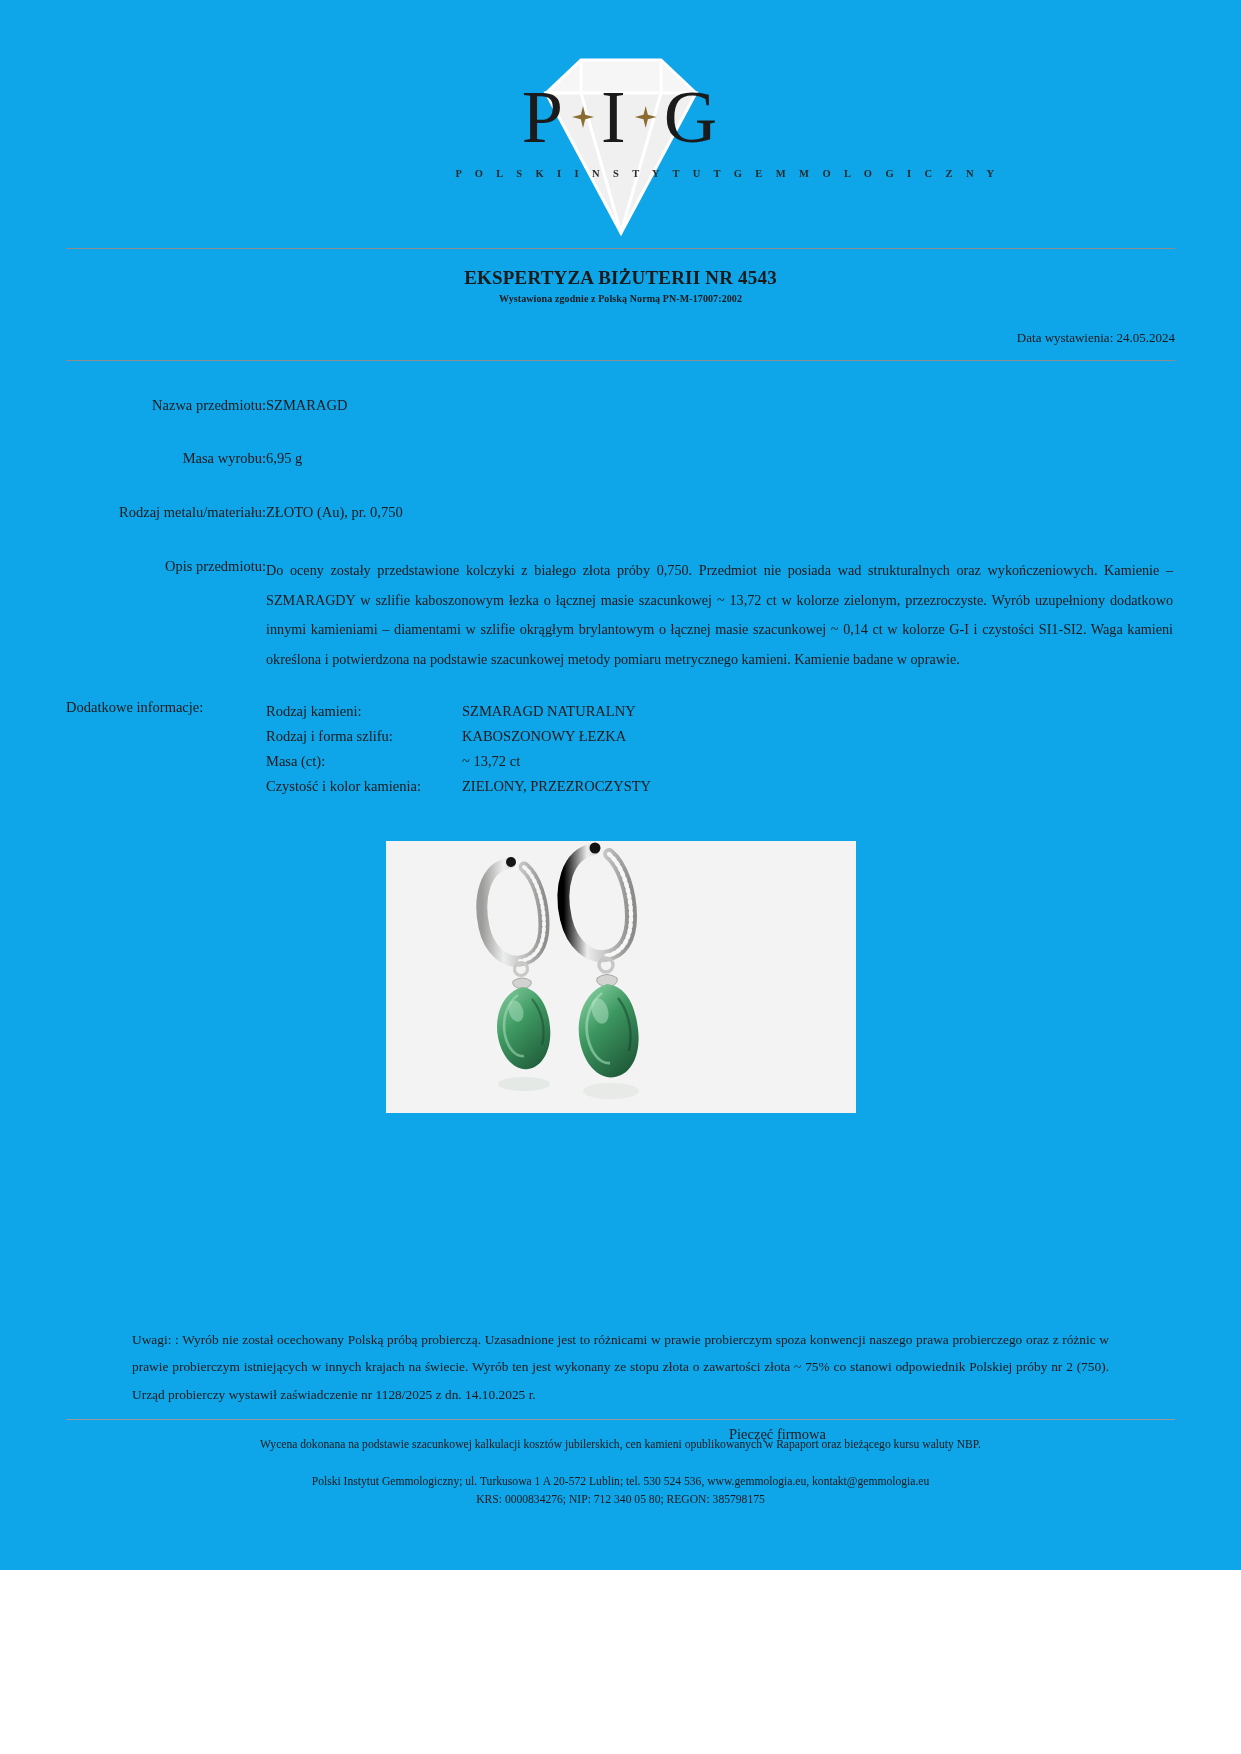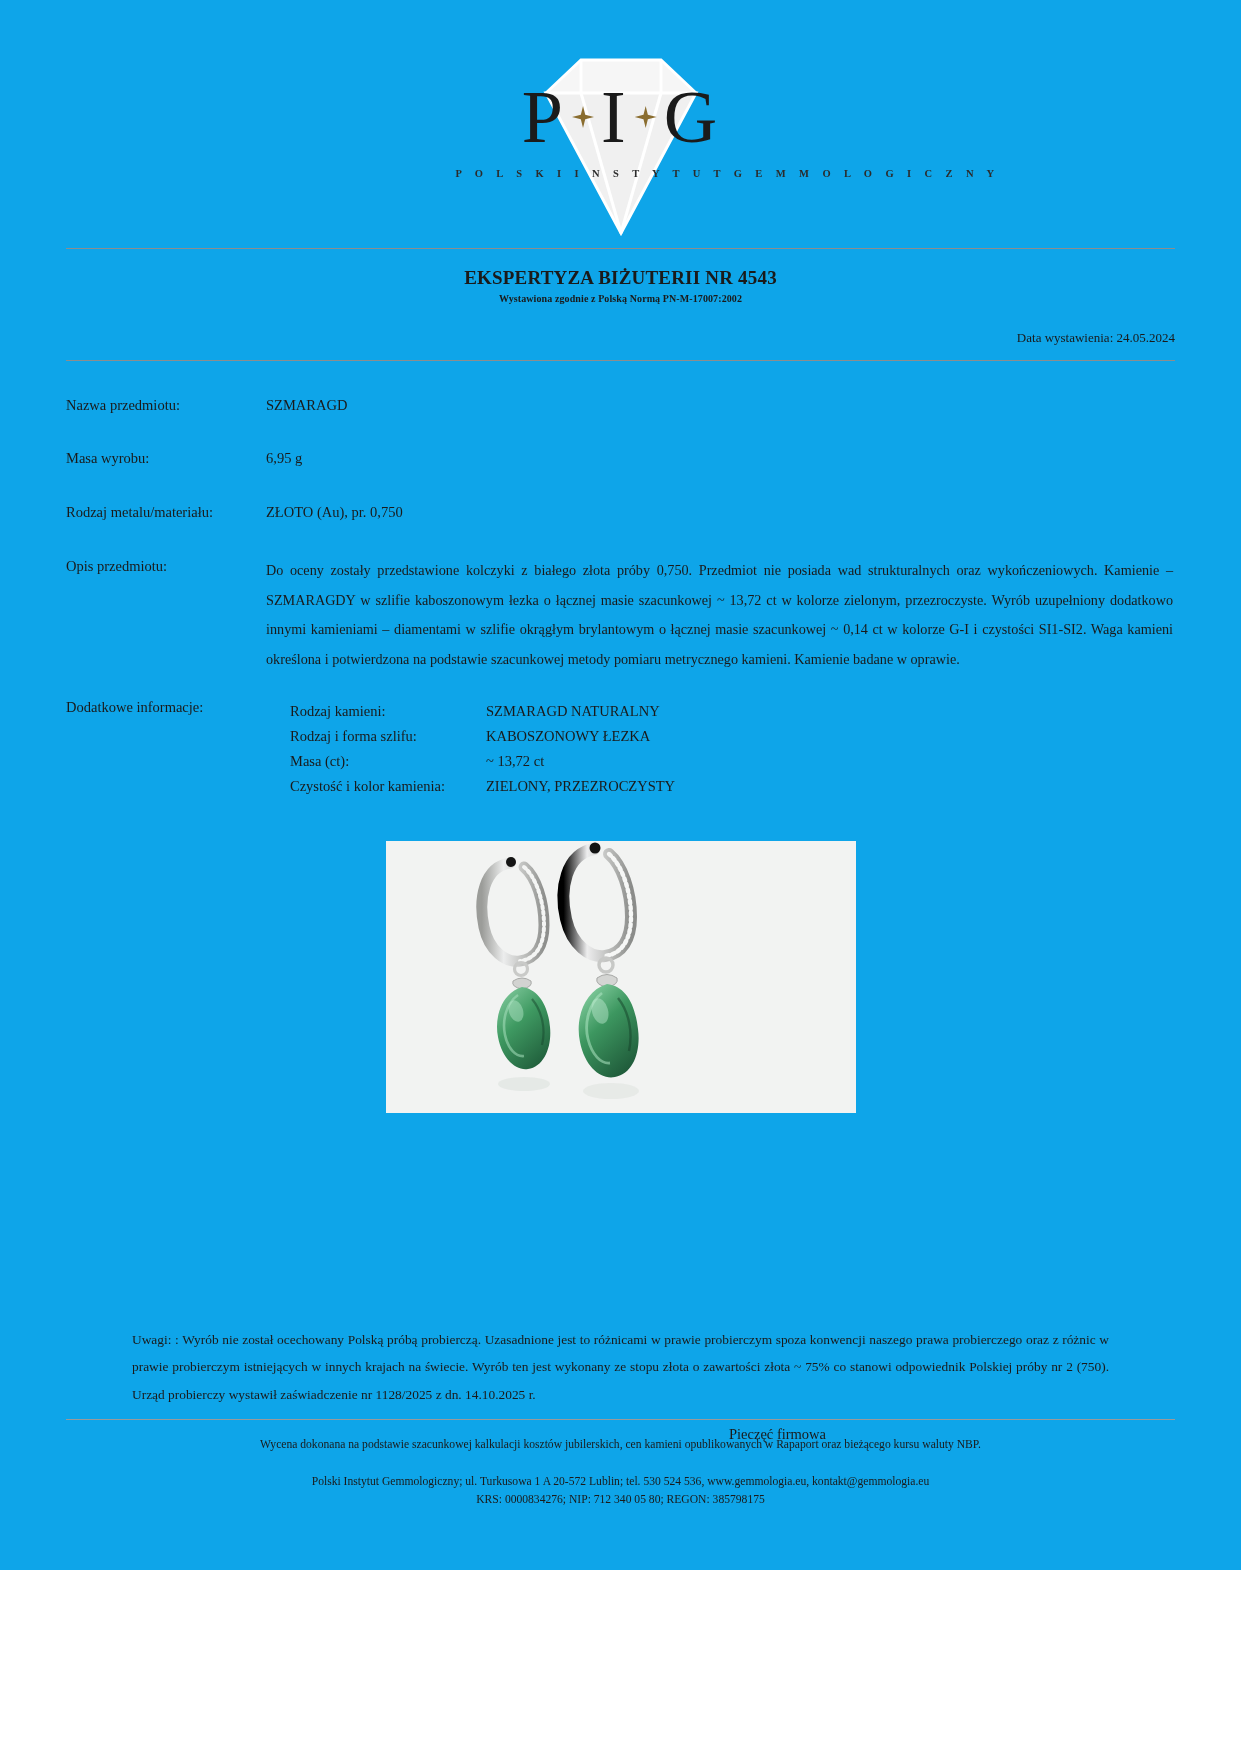--- a/index.html
+++ b/index.html
@@ -121,20 +121,21 @@
   .field-row {
     display: flex;
     align-items: flex-start;
     margin-bottom: 32px;
     font-size: 14.5px;
   }
   .field-label {
     width: 200px;
     flex: 0 0 200px;
     line-height: 1.5;
+    text-align: right;
   }
   .field-value {
     flex: 1;
     line-height: 1.5;
   }
   .desc-row {
     margin-bottom: 24px;
   }
   .desc-row .field-value {
     text-align: justify;
@@ -157,21 +158,20 @@
   .addl-table {
     flex: 1;
   }
   .addl-line {
     display: flex;
     line-height: 1.72;
   }
   .addl-key {
     width: 196px;
     flex: 0 0 196px;
-    margin-left: 24px;
   }
   .addl-val {
     flex: 1;
   }
 
   
   .photo-wrap {
     margin-top: 42px;
     display: flex;
     justify-content: center;

